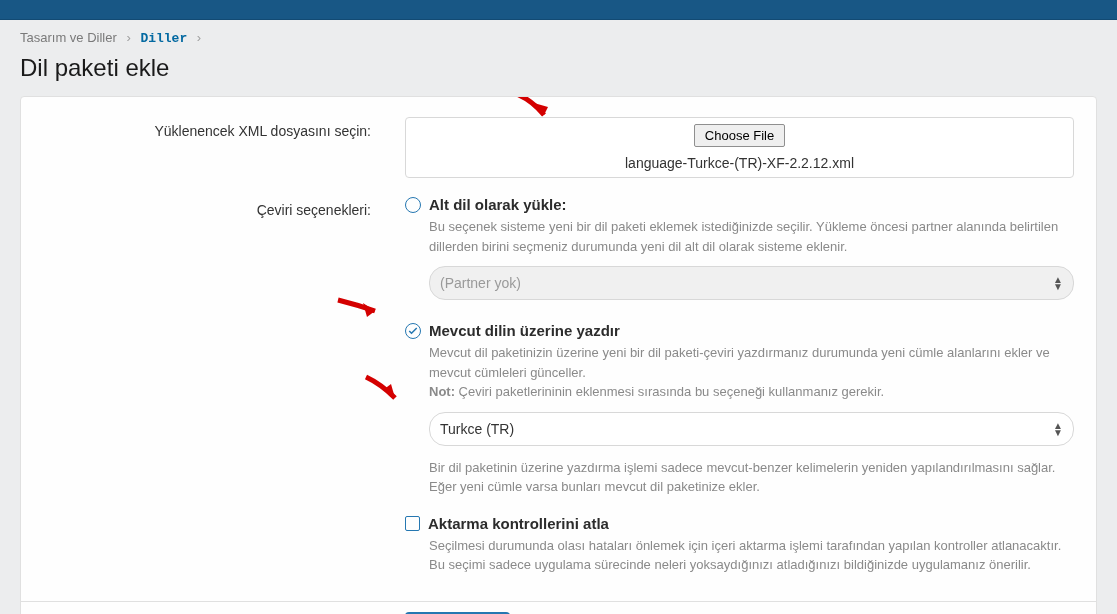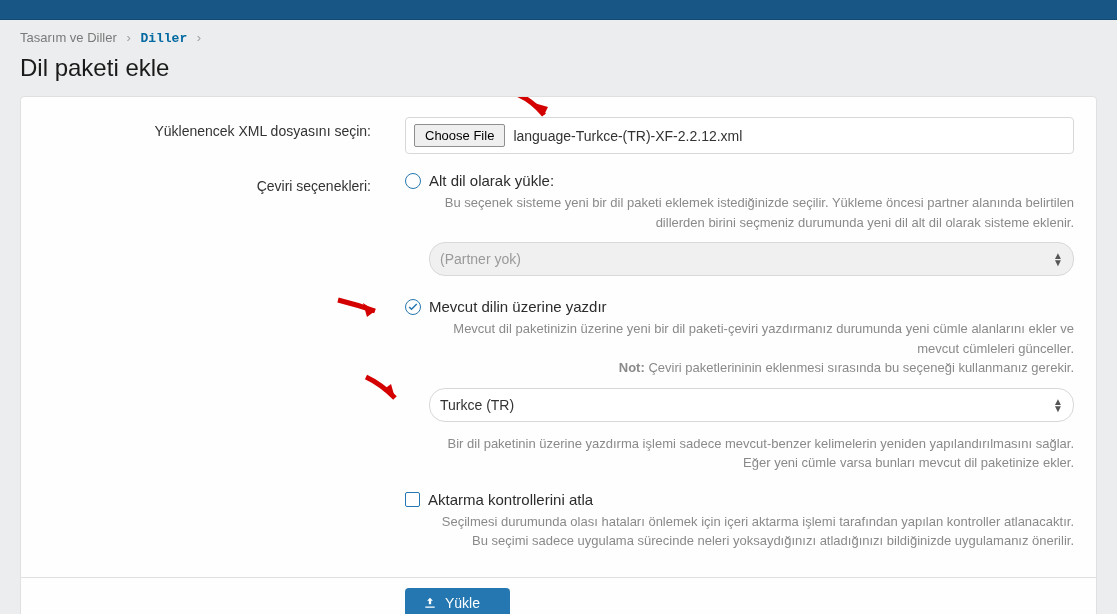--- a/index.html
+++ b/index.html
@@ -7,30 +7,30 @@
 .topbar { height: 20px; background: #185785; border-bottom: 1px solid #124a73; }
 .breadcrumb { padding: 10px 20px 8px 20px; color: #7a7a7a; font-size: 13px; }
 .breadcrumb .sep { margin: 0 6px; color: #a0a0a0; }
 .breadcrumb .current { color: #0369a1; font-weight: 600; font-family: Liberation Mono, monospace; }
 .page-title { padding: 0 20px 14px 20px; font-size: 24px; font-weight: 400; color: #1a1a1a; }
 .panel { margin: 0 20px 0 20px; background: #fefefe; border: 1px solid #e0e0e0; border-radius: 4px; padding: 0; overflow: hidden; }
 .row { display: flex; padding: 18px 0 0 0; }
 .row.first { padding-top: 20px; }
 .label-col { flex: 0 0 370px; text-align: right; padding: 6px 20px 0 0; color: #333; font-size: 14px; }
 .field-col { flex: 1; padding: 0 22px 0 14px; }
-.file-input { border: 1px solid #d8d8d8; border-radius: 4px; padding: 6px 8px; display: flex; align-items: center; gap: 8px; background: #fff; }
+.file-input { border: 1px solid #d8d8d8; border-radius: 4px; padding: 6px 8px; display: flex; align-items: center; gap: 8px; background: #fff; flex-direction: column; }
 .file-btn { border: 1px solid #8f8f8f; background: #efefef; padding: 3px 10px; font-size: 13px; border-radius: 2px; cursor: pointer; }
 .file-name { color: #333; font-size: 14px; }
 .radio-block { margin-bottom: 12px; }
 .radio-head { display: flex; align-items: center; gap: 8px; margin-bottom: 4px; }
 .radio-circle { width: 16px; height: 16px; border: 1.5px solid #2577b1; border-radius: 50%; display: inline-flex; align-items: center; justify-content: center; flex-shrink: 0; }
 .radio-circle.checked svg { display: block; }
 .radio-circle svg { display: none; width: 12px; height: 12px; }
-.radio-label { font-size: 15px; color: #2c2c2c; }
-.desc { color: #8a8a8a; font-size: 13px; line-height: 1.5; margin-left: 24px; margin-bottom: 10px; text-align: right; }
+.radio-label { font-size: 15px; color: #2c2c2c; font-weight: bold; }
+.desc { color: #8a8a8a; font-size: 13px; line-height: 1.5; margin-left: 24px; margin-bottom: 10px; }
 .desc b, .desc .bold { font-weight: 600; color: #8a8a8a; }
 .select { margin-left: 24px; border: 1px solid #d8d8d8; border-radius: 16px; padding: 8px 30px 8px 10px; background: #fff; position: relative; font-size: 14px; color: #333; cursor: pointer; }
 .select.disabled { background: #f0f0f0; color: #9a9a9a; cursor: not-allowed; }
 .select .arrows { position: absolute; right: 10px; top: 50%; transform: translateY(-50%); color: #555; font-size: 10px; line-height: 7px; }
 .checkbox-block { margin-top: 18px; margin-bottom: 18px; }
 .check-head { display: flex; align-items: center; gap: 8px; margin-bottom: 4px; text-align: center; }
 .check-box { width: 15px; height: 15px; border: 1.5px solid #2577b1; border-radius: 2px; flex-shrink: 0; }
 .footer-bar { border-top: 1px solid #e0e0e0; padding: 10px 0 10px 384px; background: #fefefe; margin-top: 8px; }
 .btn-primary { background: #2577b1; color: #fff; border: none; padding: 7px 30px 7px 18px; border-radius: 4px; font-size: 14px; cursor: pointer; display: inline-flex; align-items: center; gap: 8px; }
 .upload-icon { width: 14px; height: 14px; }

